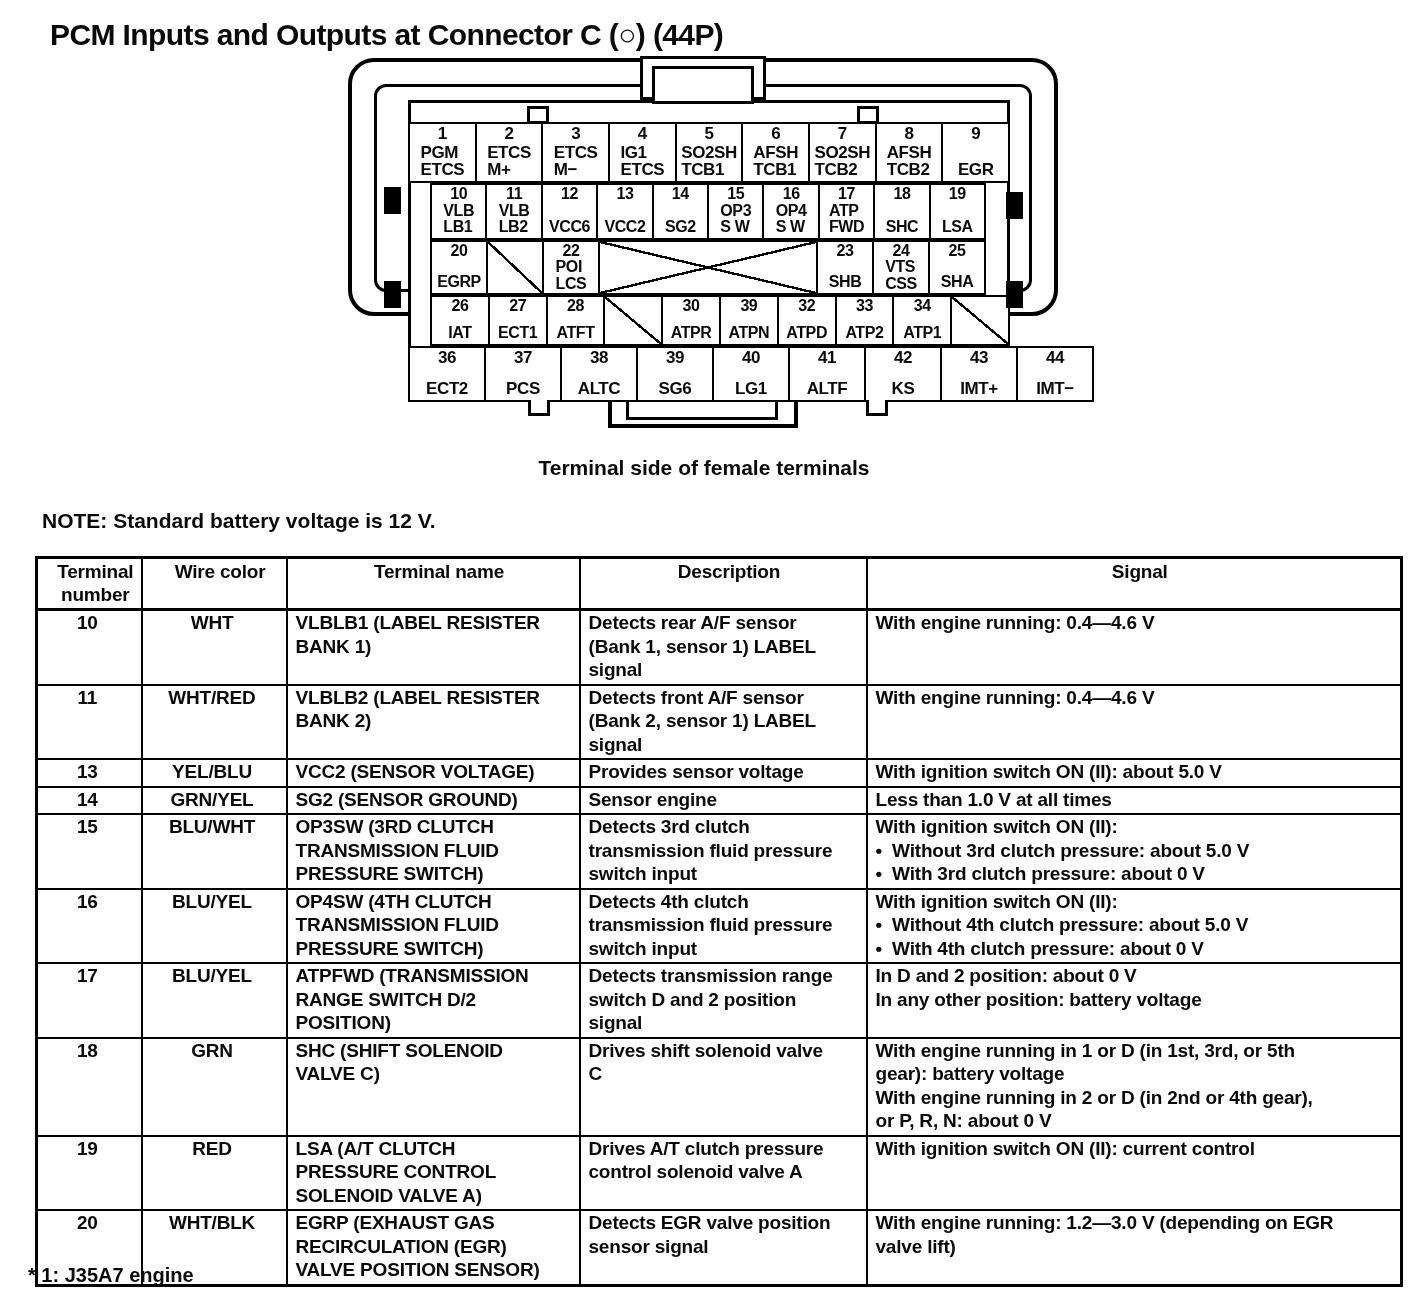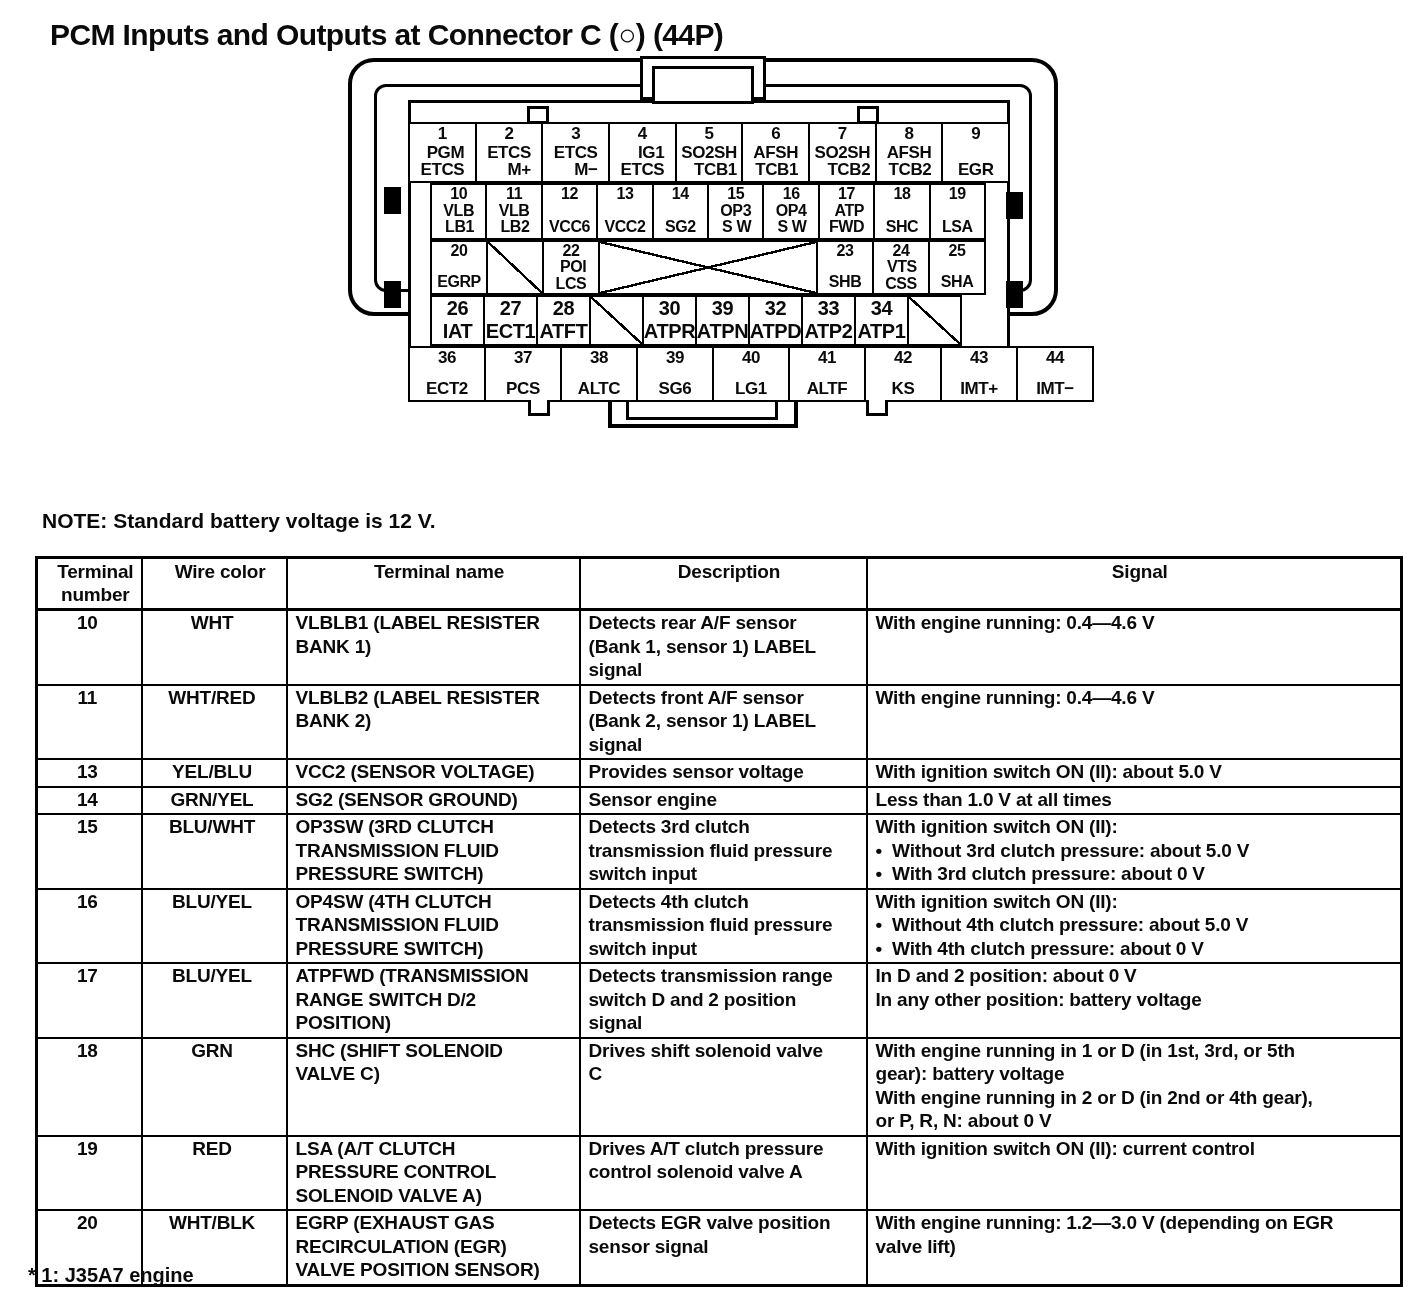--- a/index.html
+++ b/index.html
@@ -30,31 +30,31 @@
   .lock-l2 { left:384px; top:281px; }
   .lock-r1 { left:1006px; top:192px; }
   .lock-r2 { left:1006px; top:281px; }
   .tab-bottom-outer { left:608px; top:402px; width:190px; height:26px; border:4px solid #000; border-top:none; background:#fff; }
   .tab-bottom-inner { left:626px; top:402px; width:152px; height:18px; border:3px solid #000; border-top:none; background:#fff; }
 
   .prow { position:absolute; display:flex; }
   .prow1 { left:408px; top:122px; width:602px; height:61px; font-size:17px; }
   .prow2 { left:430px; top:183px; width:556px; height:57px; font-size:16px; }
   .prow3 { left:430px; top:240px; width:556px; height:55px; font-size:16px; }
-  .prow4 { left:430px; top:295px; width:532px; height:51px; font-size:20px; }
+  .prow4 { left:430px; top:295px; width:580px; height:51px; font-size:16px; }
   .prow5 { left:408px; top:346px; width:686px; height:56px; font-size:17px; }
   .pcell {
     flex:1 1 0px; box-sizing:border-box; margin-left:-2px;
     border:2px solid #000; background:#fff;
     display:flex; flex-direction:column; justify-content:space-between; align-items:center;
     padding:1px 0 2px 0; font-weight:bold; letter-spacing:-0.4px; overflow:hidden;
   }
   .pcell:first-child { margin-left:0; }
   .pnum { line-height:1.0; }
-  .plabels { text-align:right; line-height:1.04; }
+  .plabels { text-align:left; line-height:1.04; }
   .slash {
     background-image:linear-gradient(to top right,
       transparent calc(50% - 1.2px), #000 calc(50% - 1.2px),
       #000 calc(50% + 1.2px), transparent calc(50% + 1.2px));
   }
   .cross {
     background-image:
       linear-gradient(to top right,
         transparent calc(50% - 1.2px), #000 calc(50% - 1.2px),
         #000 calc(50% + 1.2px), transparent calc(50% + 1.2px)),
@@ -383,20 +383,21 @@
     <div class="lock lock-l2"></div>
     <div class="lock lock-r1"></div>
     <div class="lock lock-r2"></div>
 
     <div class="tab-bottom-outer"></div>
     <div class="tab-bottom-inner"></div>
     <div class="nub nub-b1"></div>
     <div class="nub nub-b2"></div>
   </div>
 
+  <div class="caption">Terminal side of female terminals</div>
   <div class="note">NOTE: Standard battery voltage is 12 V.</div>
 
   <table class="ttable">
     <colgroup>
       <col class="col-term">
         <col class="col-wire">
         <col class="col-name">
         <col class="col-desc">
         <col class="col-sig">
     </colgroup>

